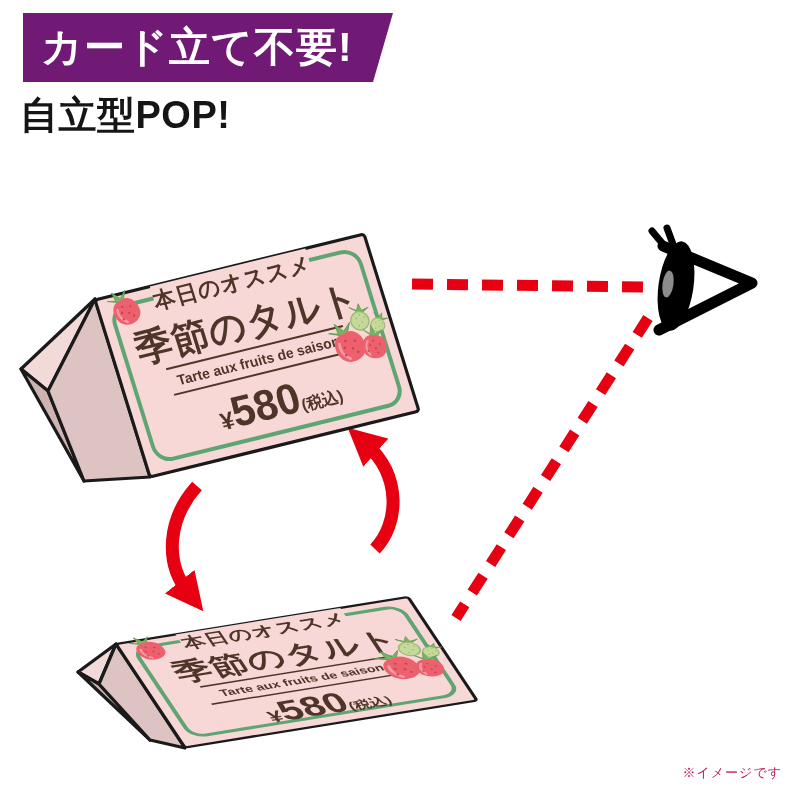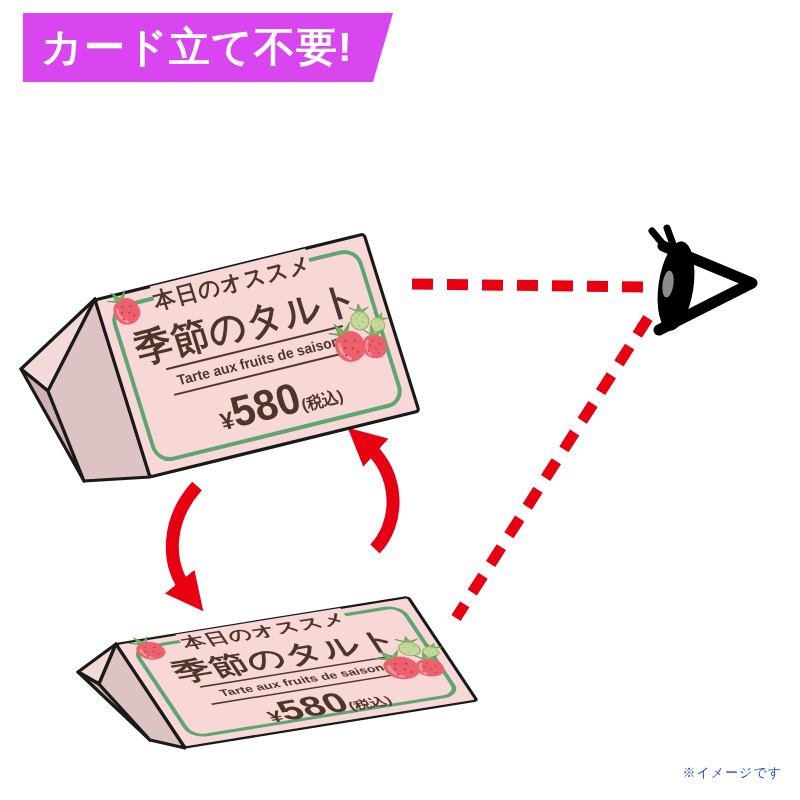--- a/index.html
+++ b/index.html
@@ -1,55 +1,56 @@
 <!DOCTYPE html>
 <html><head>
 <meta charset="utf-8">
 <style>
   html,body{margin:0;padding:0;}
   body{
     width:800px;height:800px;position:relative;background:#ffffff;overflow:hidden;
     font-family:"Liberation Sans", sans-serif;
   }
   .banner{
-    position:absolute;left:23px;top:13px;width:370px;height:69px;background:#d946ef;
+    position:absolute;left:23px;top:13px;width:370px;height:69px;background:#701a75;
     clip-path:polygon(0 0,100% 0,calc(100% - 20px) 100%,0 100%);
     display:flex;align-items:center;
   }
   .banner-label{
     color:#fff;font-size:41px;font-weight:bold;padding-left:18px;letter-spacing:1px;
     white-space:nowrap;
   }
   .heading{
     position:absolute;left:20px;top:92px;color:#151515;font-size:38px;line-height:47px;
     font-weight:600;letter-spacing:.5px;
   }
   .heading div{white-space:nowrap;}
   .note{
-    position:absolute;right:18px;top:764px;font-size:13px;color:#1d4ed8;letter-spacing:1px;
+    position:absolute;right:18px;top:764px;font-size:13px;color:#be185d;letter-spacing:1px;
   }
   svg{position:absolute;left:0;top:0;}
   .card-face{fill:#f8d8d6;stroke:#1a1a1a;stroke-width:3.2px;stroke-linejoin:round;}
   .facet{stroke:#1a1a1a;stroke-width:3.2px;stroke-linejoin:round;}
   .gborder{fill:none;stroke:#5fa573;stroke-width:4px;}
   .gmask{fill:#f8d8d6;stroke:none;}
   .brown{fill:#4e3529;}
   .rule{stroke:#4e3529;stroke-width:2px;}
   .cardtxt{font-family:"Liberation Sans", sans-serif;font-weight:bold;}
   .redline{stroke:#e60012;stroke-width:11px;fill:none;}
   .rot-arrow{stroke:#e60012;stroke-width:13px;fill:none;stroke-linecap:butt;}
 </style>
 </head>
 <body>
 
 <div class="banner">
   <span class="banner-label">カード立て不要!</span>
 </div>
 
 <div class="heading">
+  <div>自立型POP!</div>
 </div>
 
 <svg width="800" height="800" viewBox="0 0 800 800">
   <defs>
     <marker id="ah" viewBox="0 0 10 10" refX="3.5" refY="5" markerWidth="2.9" markerHeight="2.9" orient="auto">
       <path d="M0,0 L10,5 L0,10 Z" fill="#e60012"></path>
     </marker>
 
     <g id="sb-red">
       <path d="M-1,-8 L-9,-14 L-3,-10.5 L-2,-18 L1.5,-10.5 L8.5,-14 L3,-8 Z" fill="#79b267" stroke="#5c9a4e" stroke-width="0.6"></path>

